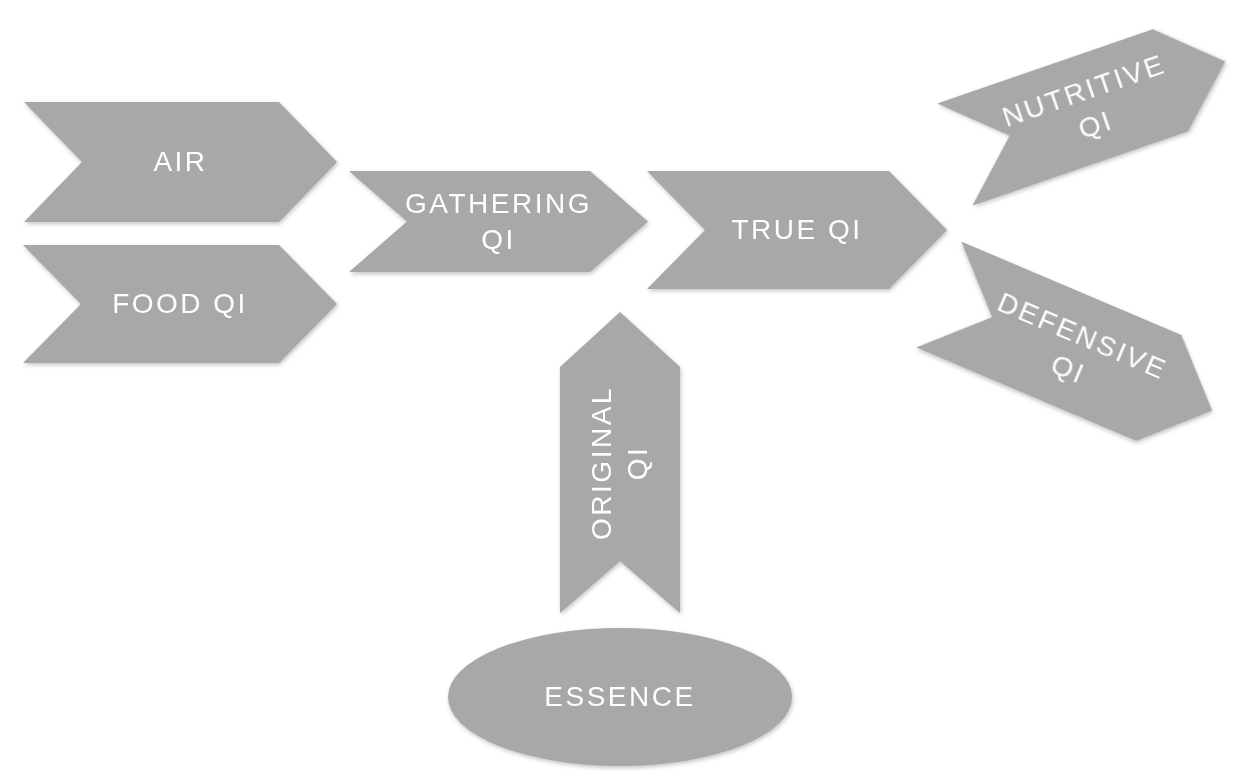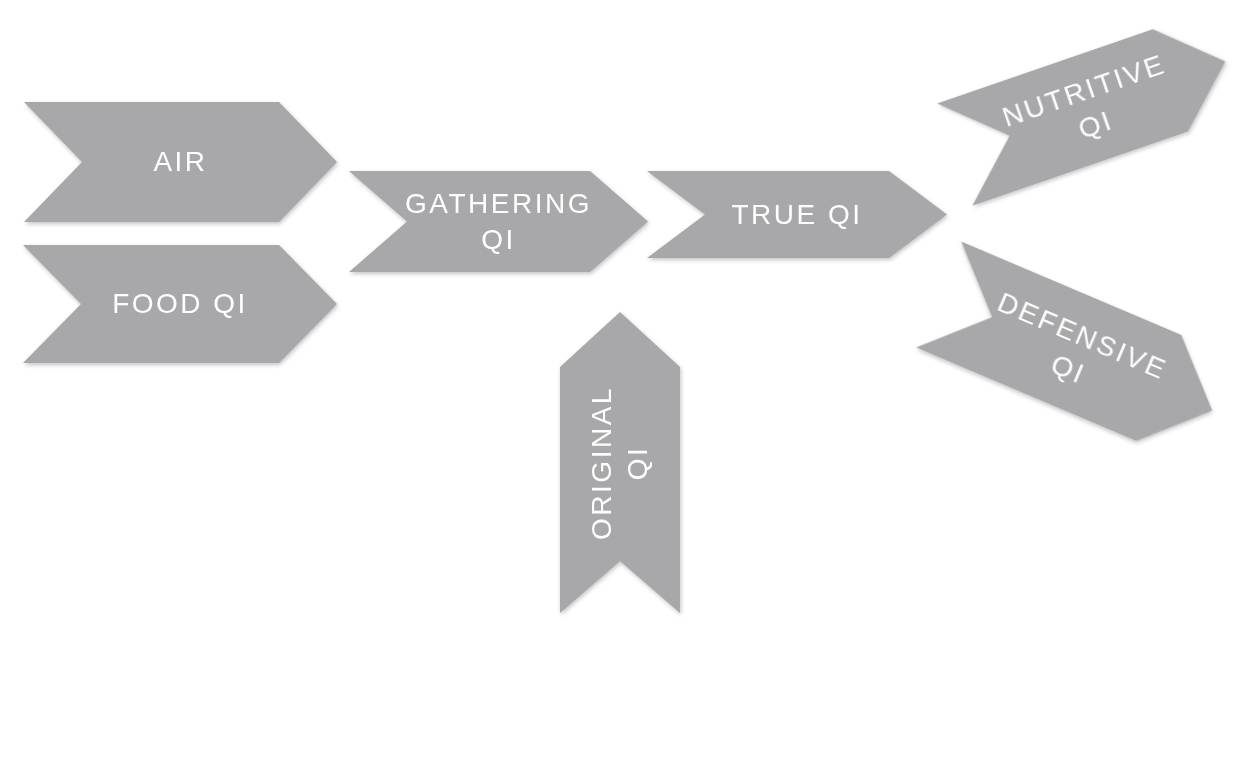--- a/index.html
+++ b/index.html
@@ -49,21 +49,21 @@
     border-radius: 50%;
   }
   .rot-neg90 {
     transform: rotate(-90deg);
   }
 
   
   #node-air        { left: 24px;  top: 102px; width: 313px; height: 120px; }
   #node-food-qi    { left: 23px;  top: 245px; width: 314px; height: 118px; }
   #node-gathering  { left: 349px; top: 171px; width: 299px; height: 101px; }
-  #node-true-qi    { left: 647px; top: 171px; width: 300px; height: 87px; }
+  #node-true-qi    { left: 647px; top: 171px; width: 300px; height: 118px; }
   #node-nutritive  { left: 947px; top: 54px;  width: 286px; height: 108px; transform: rotate(-19deg); }
   #node-defensive  { left: 927px; top: 295px; width: 297px; height: 115px; transform: rotate(23deg); }
   #node-original   { left: 560px; top: 312px; width: 120px; height: 301px; }
   #node-essence    { left: 448px; top: 628px; width: 344px; height: 138px; }
 </style>
 </head>
 <body>
 
 <div id="diagram">
 
@@ -106,14 +106,19 @@
     </div>
   </div>
 
   <div id="node-original" class="node chevron-up">
     <div class="shape">
       <span class="label rot-neg90">ORIGINAL
 QI</span>
     </div>
   </div>
 
+  <div id="node-essence" class="node ellipse">
+    <div class="shape">
+      <span class="label">ESSENCE</span>
+    </div>
+  </div>
 
 </div>
 
 </body></html>

